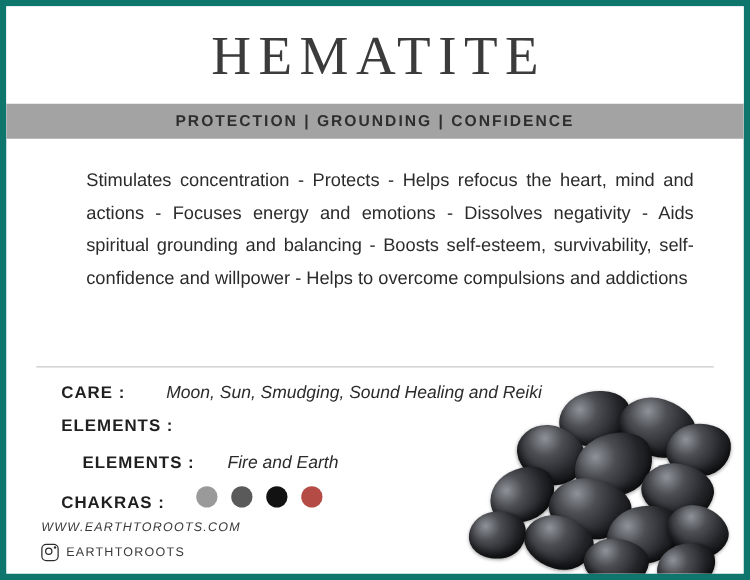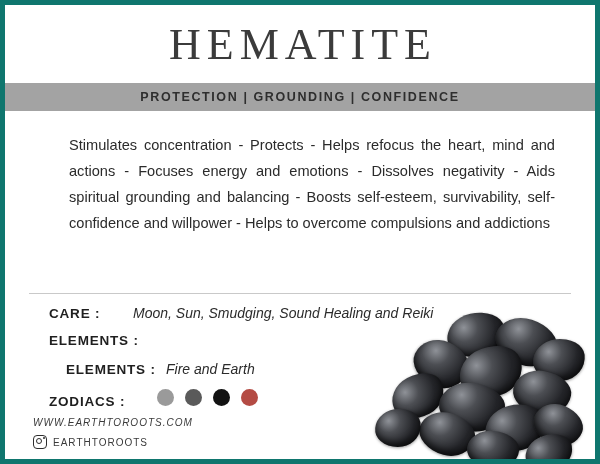--- a/index.html
+++ b/index.html
@@ -107,21 +107,21 @@
     white-space: nowrap;
     font-style: italic;
   }
   .r-care .prop-label { width: 72px; }
   .r-care .prop-value { margin-left: 12px; }
   .r-zodiac .prop-label { width: 86px; }
   .r-zodiac .prop-value { margin-left: 14px; }
   .r-chakra .prop-label { width: 94px; }
   .r-chakra .prop-value { margin-left: 16px; }
   .r-element .prop-label { width: 100px; margin-left: 17px; }
-  .r-element .prop-value { }
+  .r-element .prop-value { margin-left: 16px; }
   .r-colors .prop-label { width: 84px; }
   .r-colors .swatches { margin-left: 24px; display: flex; align-items: center; }
 
   .swatch {
     width: 17px;
     height: 17px;
     border-radius: 50%;
     margin-right: 11px;
     display: inline-block;
   }
@@ -243,21 +243,21 @@
       <span class="prop-label">ELEMENTS :</span>
     </div>
 
 
     <div class="prop-row r-element">
       <span class="prop-label">ELEMENTS :</span>
       <span class="prop-value">Fire and Earth</span>
     </div>
 
     <div class="prop-row r-colors">
-      <span class="prop-label">ZODIACS :</span>
+      <span class="prop-label">CHAKRAS :</span>
       <span class="swatches" id="color-swatches">
           <span class="swatch" style="background: rgb(154, 154, 154);"></span>
           <span class="swatch" style="background: rgb(90, 90, 90);"></span>
           <span class="swatch" style="background: rgb(18, 18, 18);"></span>
           <span class="swatch" style="background: rgb(180, 75, 68);"></span>
         </span>
     </div>
 
   </div>
 

